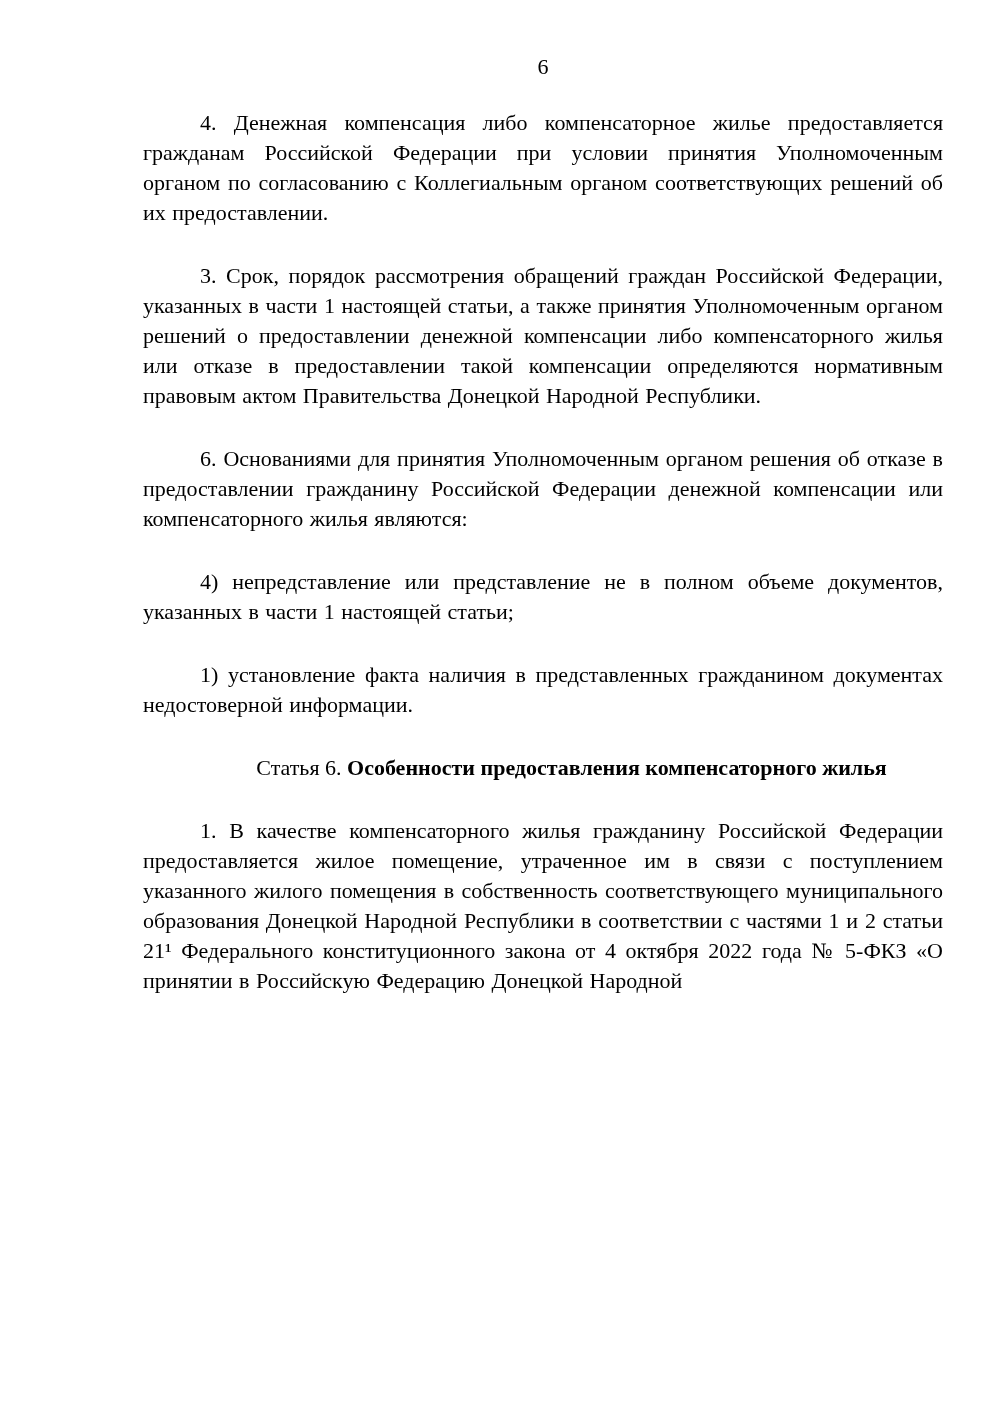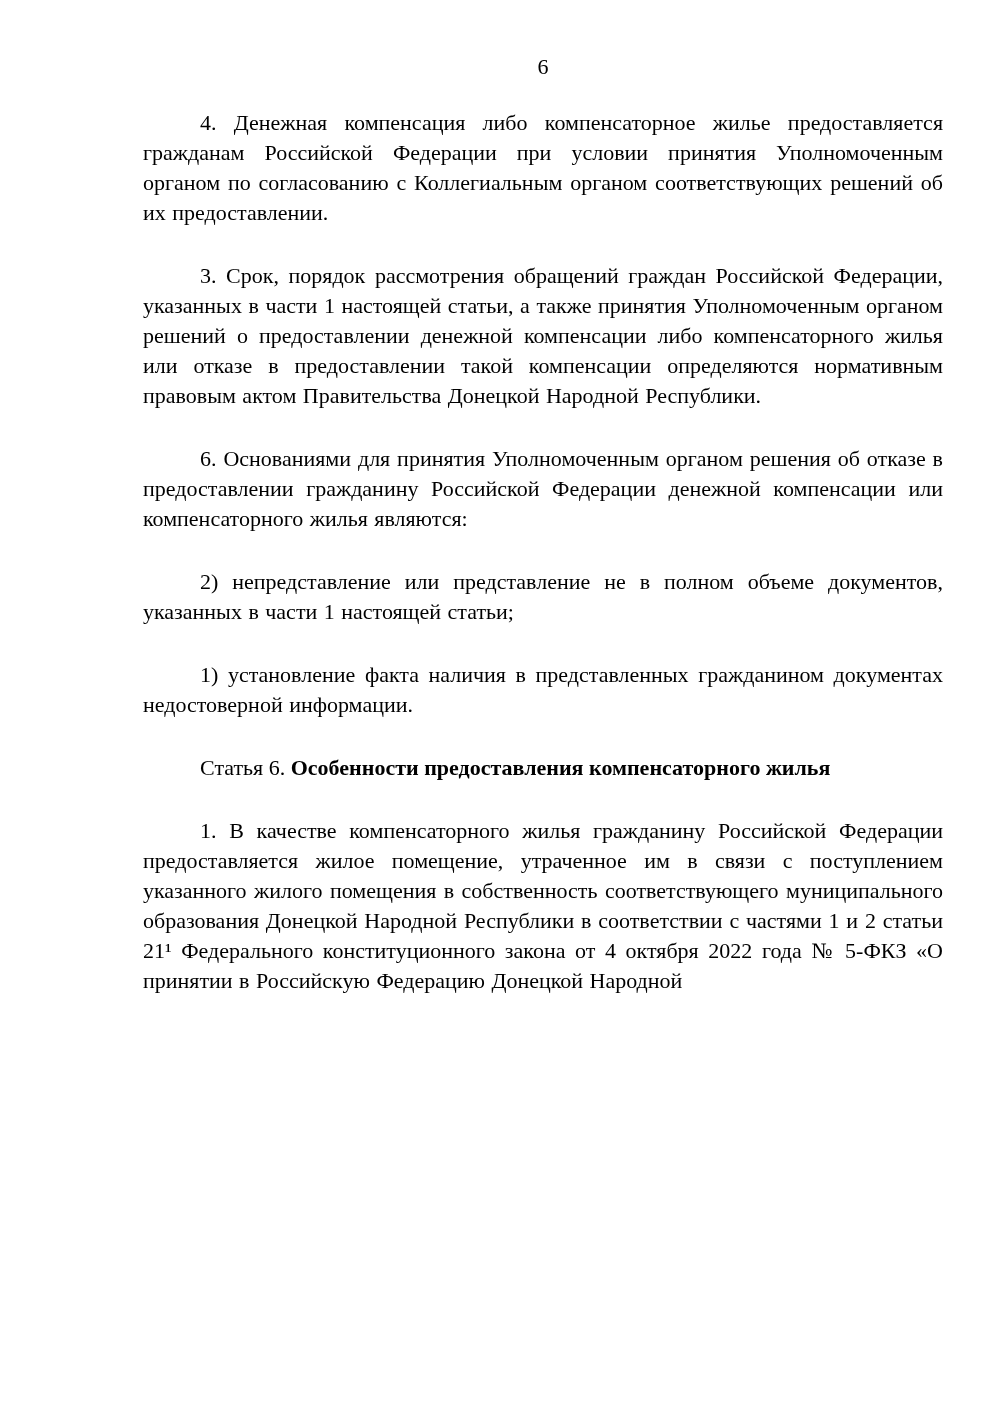--- a/index.html
+++ b/index.html
@@ -27,21 +27,21 @@
     .para {
       text-align: justify;
       text-indent: 57px;
       margin: 0 0 33px 0;
       word-spacing: 1px;
     }
     .para:last-child {
       margin-bottom: 0;
     }
     .heading {
-      text-align: left;
+      text-align: center;
       text-indent: 57px;
       margin: 0 0 33px 0;
     }
     .heading .bold {
       font-weight: bold;
     }
   </style>
 </head>
 <body>
 
@@ -49,21 +49,21 @@
 
   <div class="page-number">6</div>
 
   <p class="para">4. Денежная компенсация либо компенсаторное жилье предоставляется гражданам Российской Федерации при условии принятия Уполномоченным органом по согласованию с Коллегиальным органом соответствующих решений об их предоставлении.</p>
 
   <p class="para">3. Срок, порядок рассмотрения обращений граждан Российской Федерации, указанных в части 1 настоящей статьи, а также принятия Уполномоченным органом решений о предоставлении денежной компенсации либо компенсаторного жилья или отказе в предоставлении такой компенсации определяются нормативным правовым актом Правительства Донецкой Народной Республики.</p>
 
   <p class="para">6. Основаниями для принятия Уполномоченным органом решения об отказе в предоставлении гражданину Российской Федерации денежной компенсации или компенсаторного жилья являются:</p>
 
 
-  <p class="para">2) непредставление или представление не в полном объеме документов, указанных в части 1 настоящей статьи;</p>
+  <p class="para">4) непредставление или представление не в полном объеме документов, указанных в части 1 настоящей статьи;</p>
 
   <p class="para">1) установление факта наличия в представленных гражданином документах недостоверной информации.</p>
 
 
   <p class="heading">
     <span>Статья 6.</span>
     <span class="bold">Особенности предоставления компенсаторного жилья</span>
   </p>
 
   <p class="para">1. В качестве компенсаторного жилья гражданину Российской Федерации предоставляется жилое помещение, утраченное им в связи с поступлением указанного жилого помещения в собственность соответствующего муниципального образования Донецкой Народной Республики в соответствии с частями 1 и 2 статьи 21¹ Федерального конституционного закона от 4 октября 2022 года № 5-ФКЗ «О принятии в Российскую Федерацию Донецкой Народной</p>

